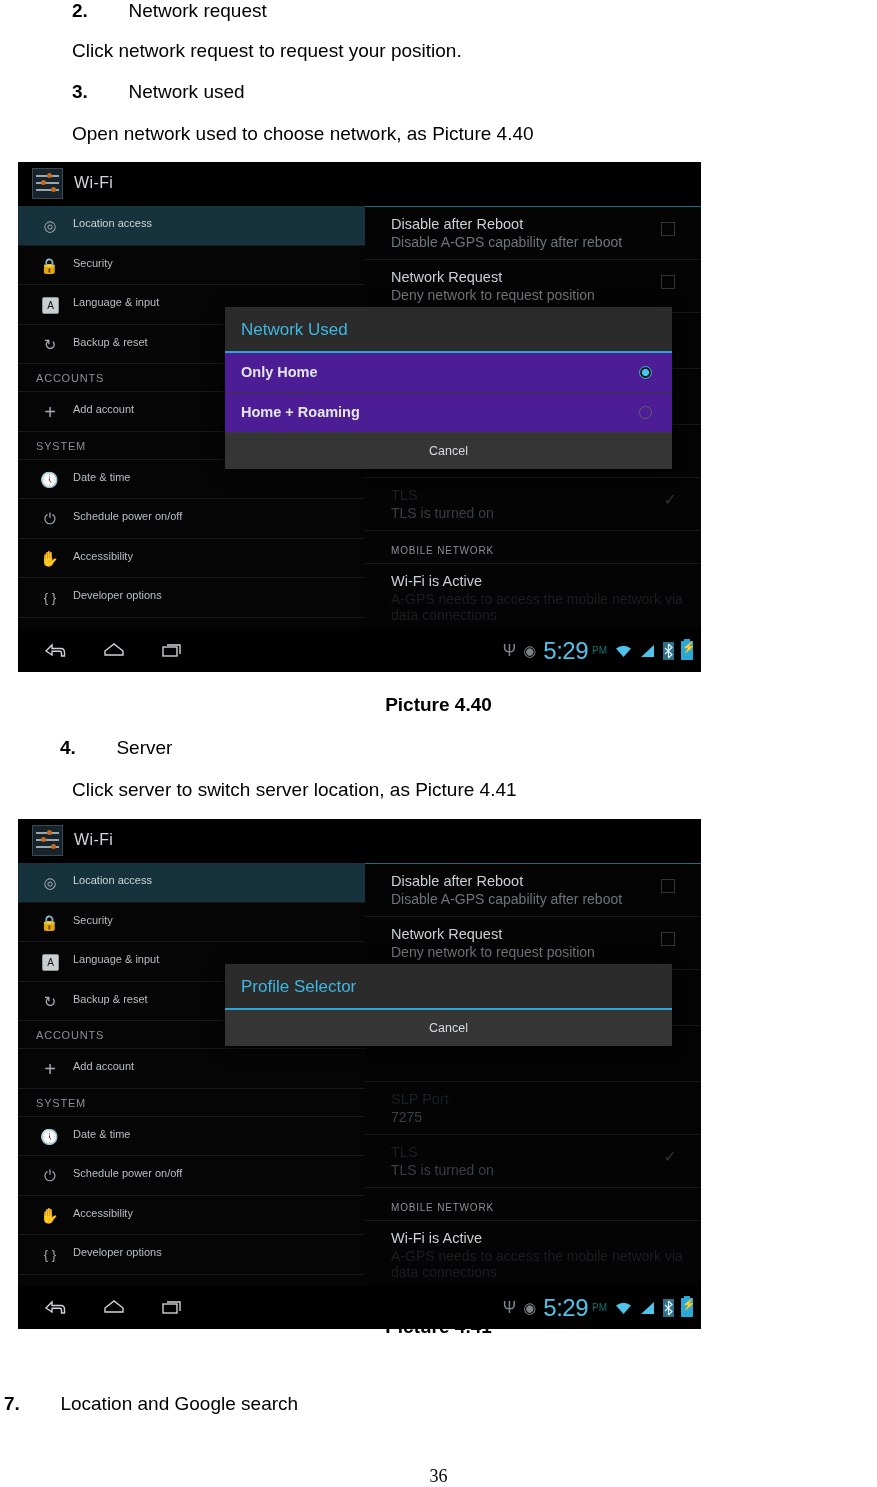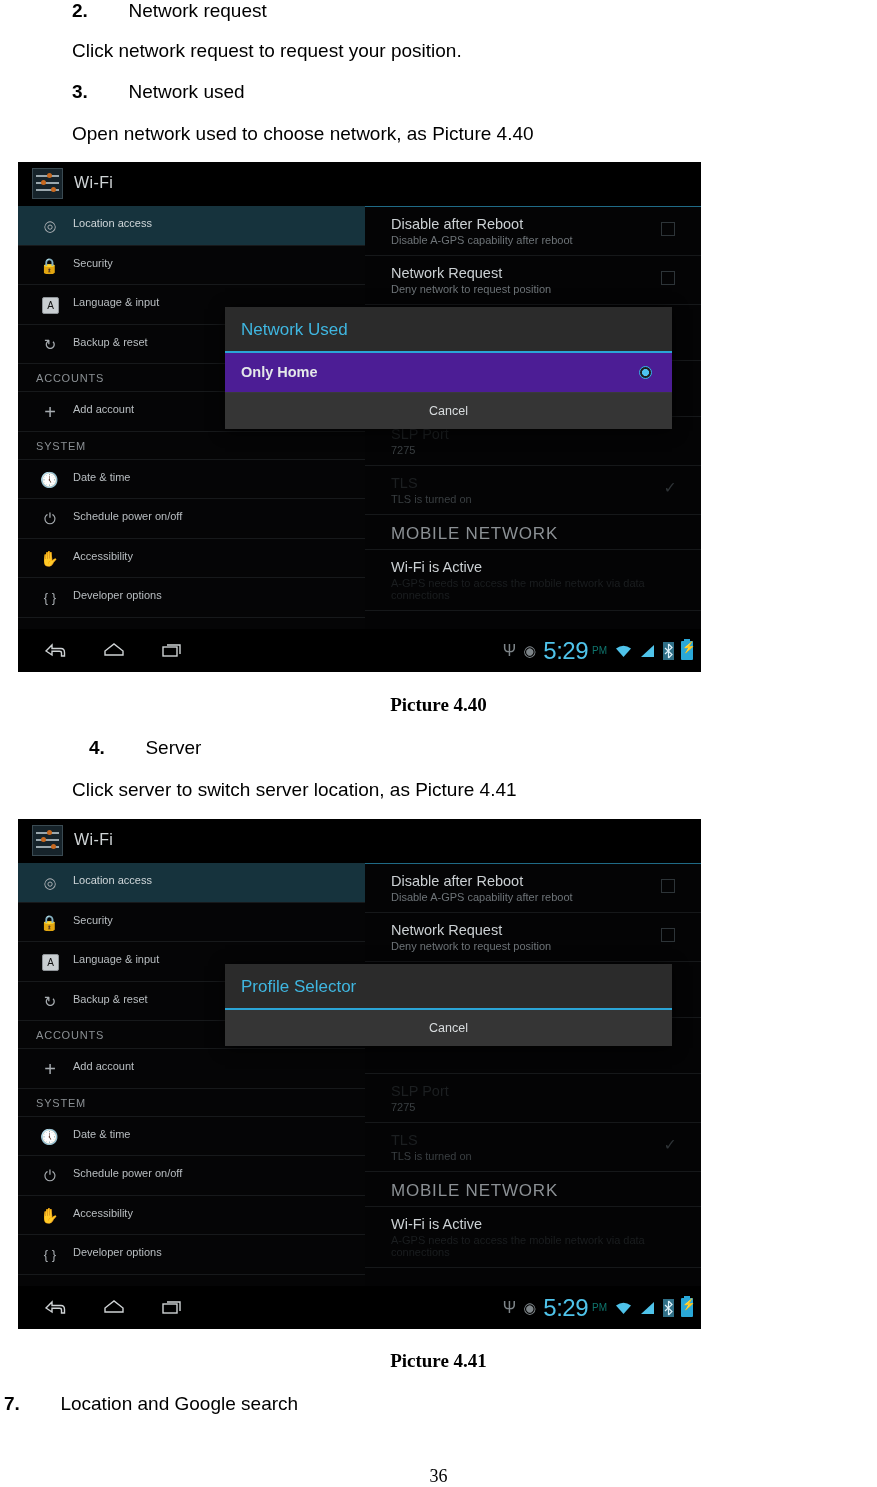--- a/index.html
+++ b/index.html
@@ -25,21 +25,21 @@
     color: #000;
     white-space: nowrap;
   }
   .num { font-weight: bold; }
   .caption {
     position: absolute;
     width: 877px;
     text-align: center;
     font-weight: bold;
     font-size: 19px;
-    font-family: Liberation Serif, serif;
+    font-family: Liberation Sans, sans-serif;
   }
   .pagenum {
     position: absolute;
     width: 877px;
     text-align: center;
     font-size: 18px;
     font-family: "Liberation Serif", serif;
   }
 
   
@@ -152,34 +152,34 @@
     border-top: 1px solid #1f6a86;
   }
   .c-row {
     position: relative;
     box-sizing: border-box;
     border-bottom: 1px solid #16181a;
     padding: 9px 0 9px 26px;
   }
   .c-title { font-size: 14.5px; color: #cbd0d3; }
   .c-sub   { font-size: 11.5px; color: #7d8budefined; }
-  .c-sub   { font-size: 11px; color: #6e7478; margin-top: 2px; }
+  .c-sub   { font-size: 14px; color: #6e7478; margin-top: 2px; }
   .c-check {
     position: absolute;
     right: 26px; top: 15px;
     width: 12px; height: 12px;
     border: 1px solid #2d3438;
   }
   .c-head {
     position: relative;
     padding: 9px 0 5px 26px;
     border-bottom: 1px solid #16181a;
   }
   .c-head span {
-    font-size: 17px;
+    font-size: 10px;
     letter-spacing: .8px;
     color: #8b9094;
   }
   .dim2 .c-title{ color: #1c1f21; }
   .dim2 .c-sub  { color: #3a3f42; }
   .c-tick {
     position: absolute;
     right: 24px; top: 12px;
     color: #2e3336;
     font-size: 16px;
@@ -400,20 +400,24 @@
       <div class="c-title">Wi-Fi is Active</div>
       <div class="c-sub" style="color:#1b1e20">A-GPS needs to access the mobile network via data connections</div>
     </div>
   </div>
 
   <div class="dialog">
     <div class="dlg-title">Network Used</div>
     <div class="dlg-opt">
       <span class="olbl">Only Home</span>
       <span class="radio on"></span>
+    </div>
+    <div class="dlg-opt">
+      <span class="olbl">Home + Roaming</span>
+      <span class="radio"></span>
     </div>
     <div class="dlg-cancel">Cancel</div>
   </div>
 
   <div class="sysbar">
     <div class="navbtn nav-back">
       <svg width="26" height="24" viewBox="0 0 26 24">
           <path d="M4 13 L10 7 L10 10.5 L19 10.5 Q22.5 10.5 22.5 14.5 L22.5 18 L19.5 18 L19.5 15 Q19.5 13.3 17.5 13.3 L10 13.3 L10 17 Z" fill="none" stroke="#cfd3d5" stroke-width="1.4"></path>
         </svg>
     </div>
@@ -449,21 +453,21 @@
             <path d="M5.5 2 L5.5 16 M5.5 2 L9 5.5 L2 12 M5.5 16 L9 12.5 L2 6" stroke="#dff2fa" stroke-width="1.2" fill="none"></path>
           </svg>
       </span>
       <span class="battery"></span>
     </div>
   </div>
 </div>
 
 <div class="caption" style="top:694px;">Picture 4.40</div>
 
-<div class="doc-text" style="left:89px; top:737px;">
+<div class="doc-text" style="left:60px; top:737px;">
   <span class="num">4.</span>
   <span style="display:inline-block;width:30px"></span>
   <span class="bold">Server</span>
 </div>
 
 <div class="doc-text" style="left:72px; top:779px;">
   <span>Click </span><span class="bold">server</span><span> to switch server location, as Picture 4.41</span>
 </div>
 
 <div class="shot" id="shot2" style="left:18px; top:819px;">
@@ -601,21 +605,21 @@
         <svg width="11" height="18" viewBox="0 0 11 18">
             <rect x="0" y="0" width="11" height="18" fill="#2f6f87"></rect>
             <path d="M5.5 2 L5.5 16 M5.5 2 L9 5.5 L2 12 M5.5 16 L9 12.5 L2 6" stroke="#dff2fa" stroke-width="1.2" fill="none"></path>
           </svg>
       </span>
       <span class="battery"></span>
     </div>
   </div>
 </div>
 
-<div class="caption" style="top:1350px;">Picture 4.41</div>
+<div class="caption" style="top:1316px;">Picture 4.41</div>
 
 <div class="doc-text" style="left:4px; top:1393px;">
   <span class="num">7.</span>
   <span style="display:inline-block;width:30px"></span>
   <span>Location and Google search</span>
 </div>
 
 <div class="pagenum" style="top:1466px;">36</div>
 
 </body></html>

